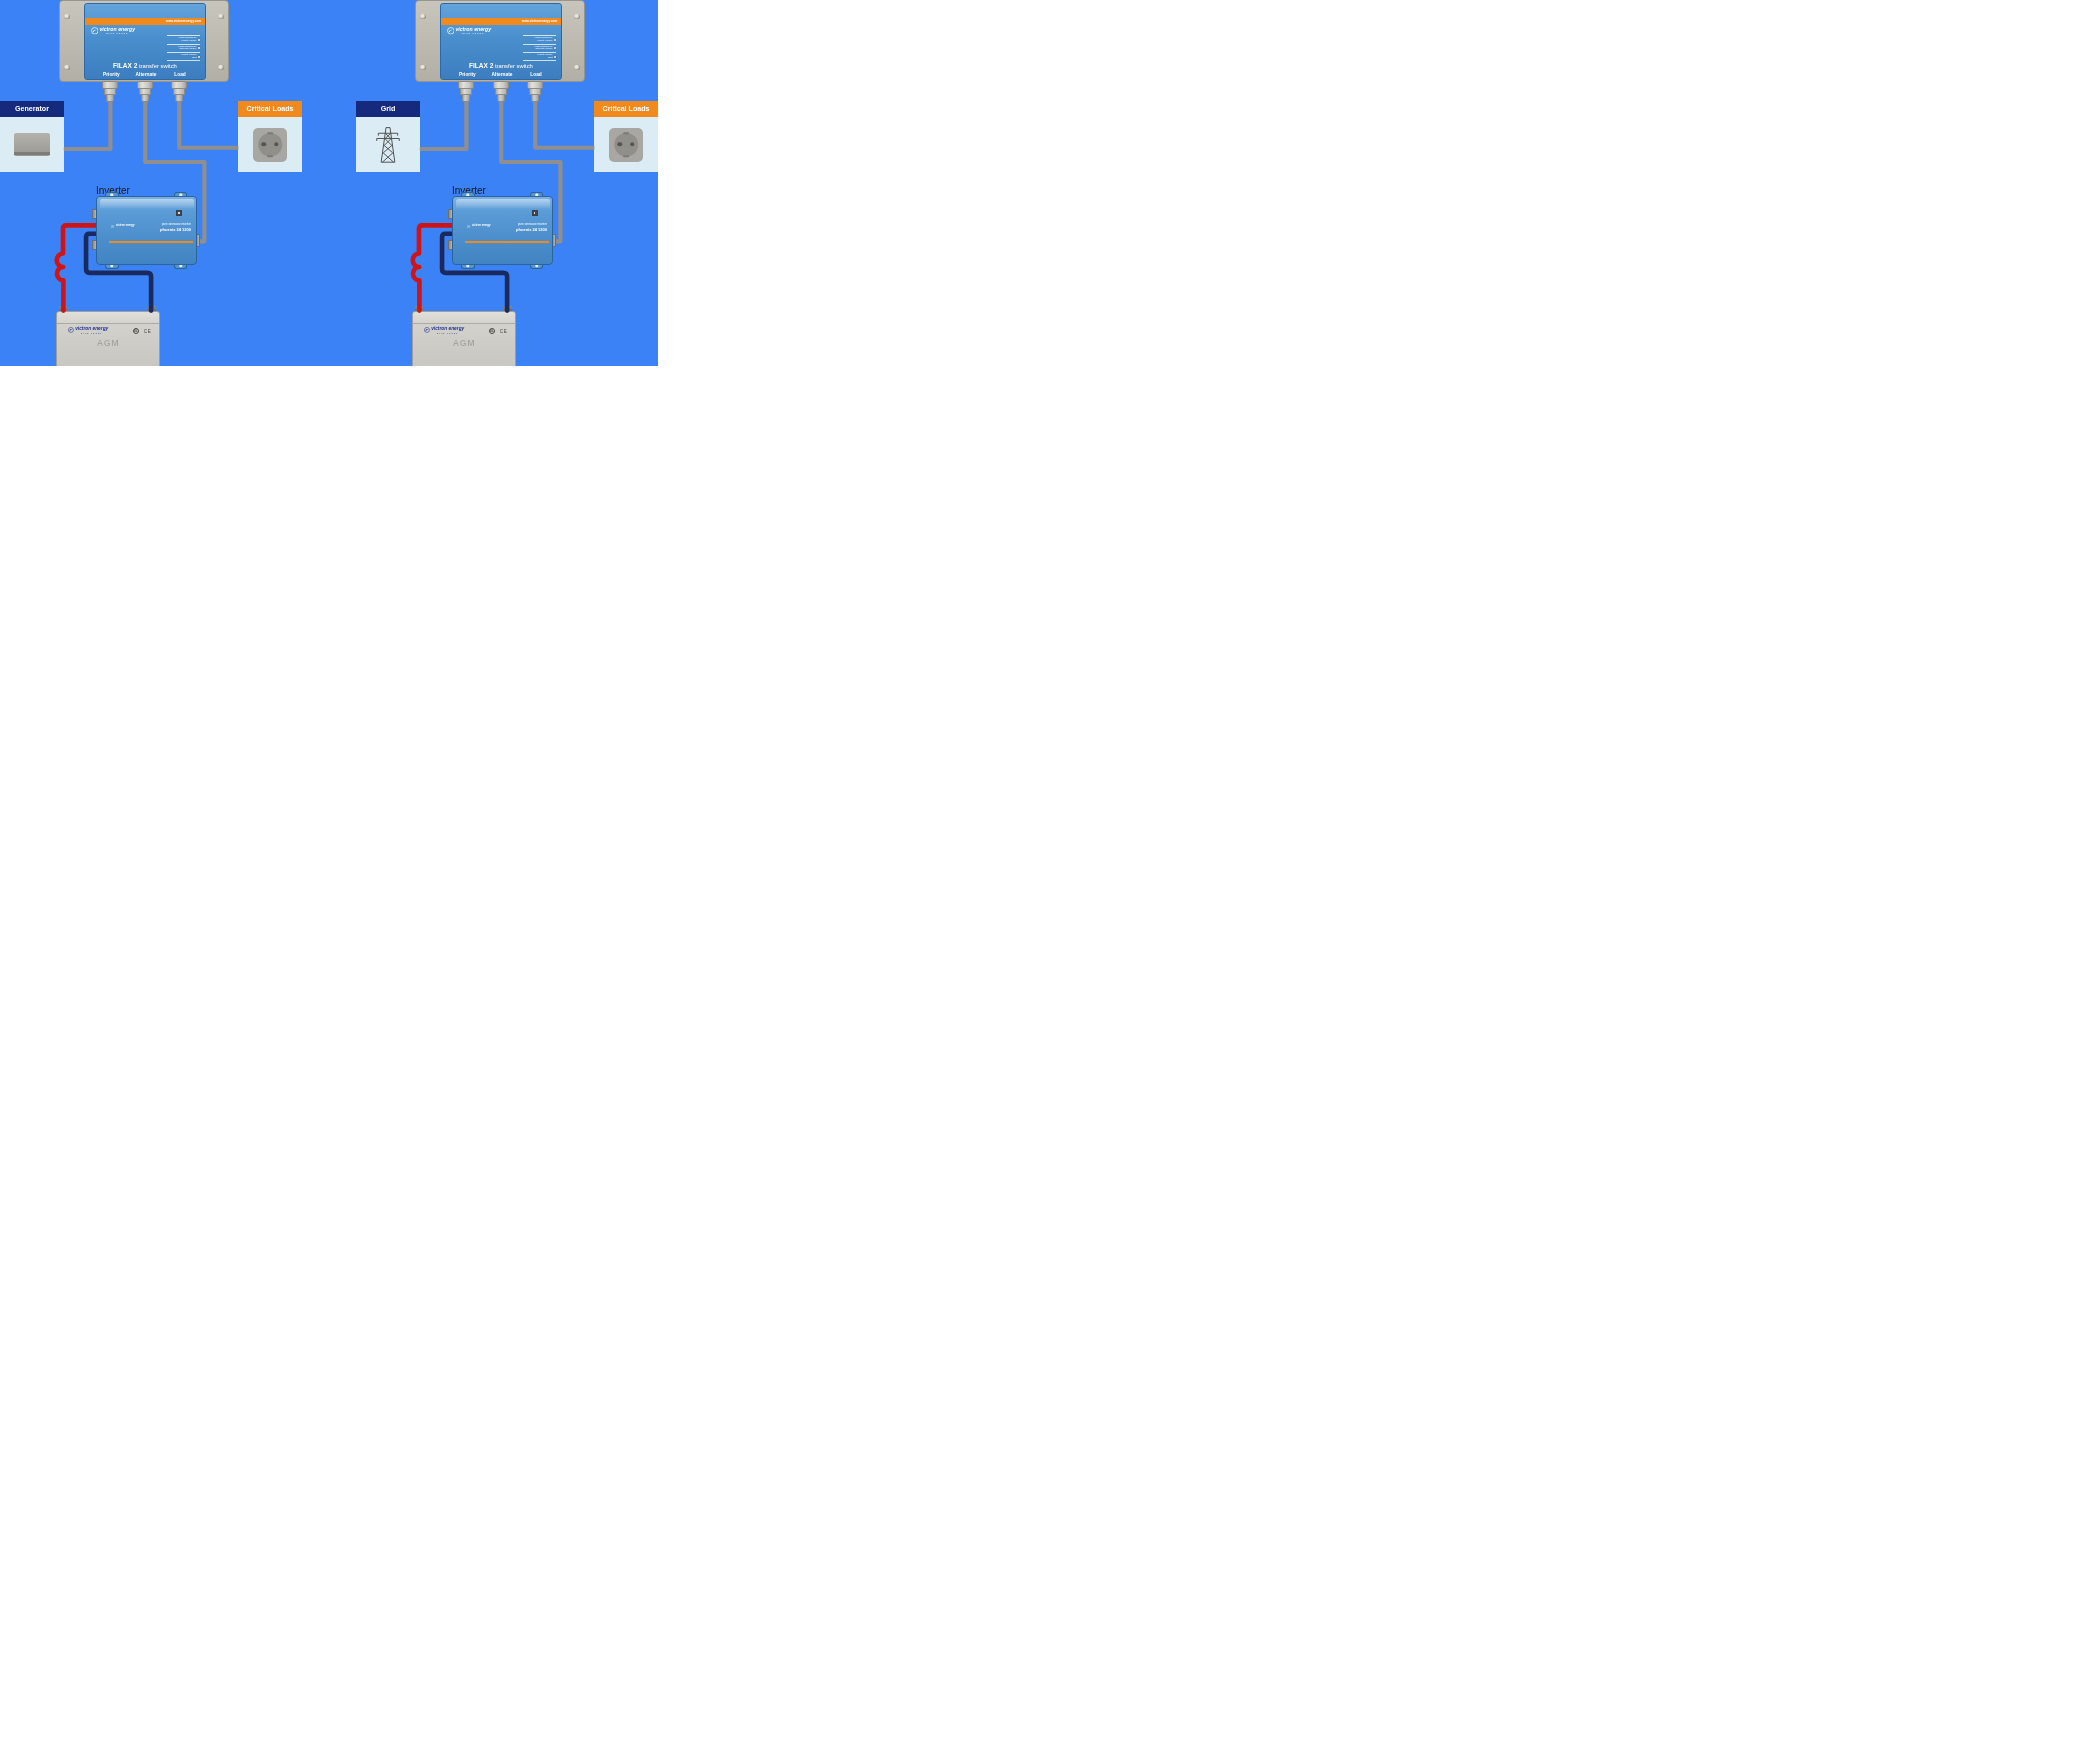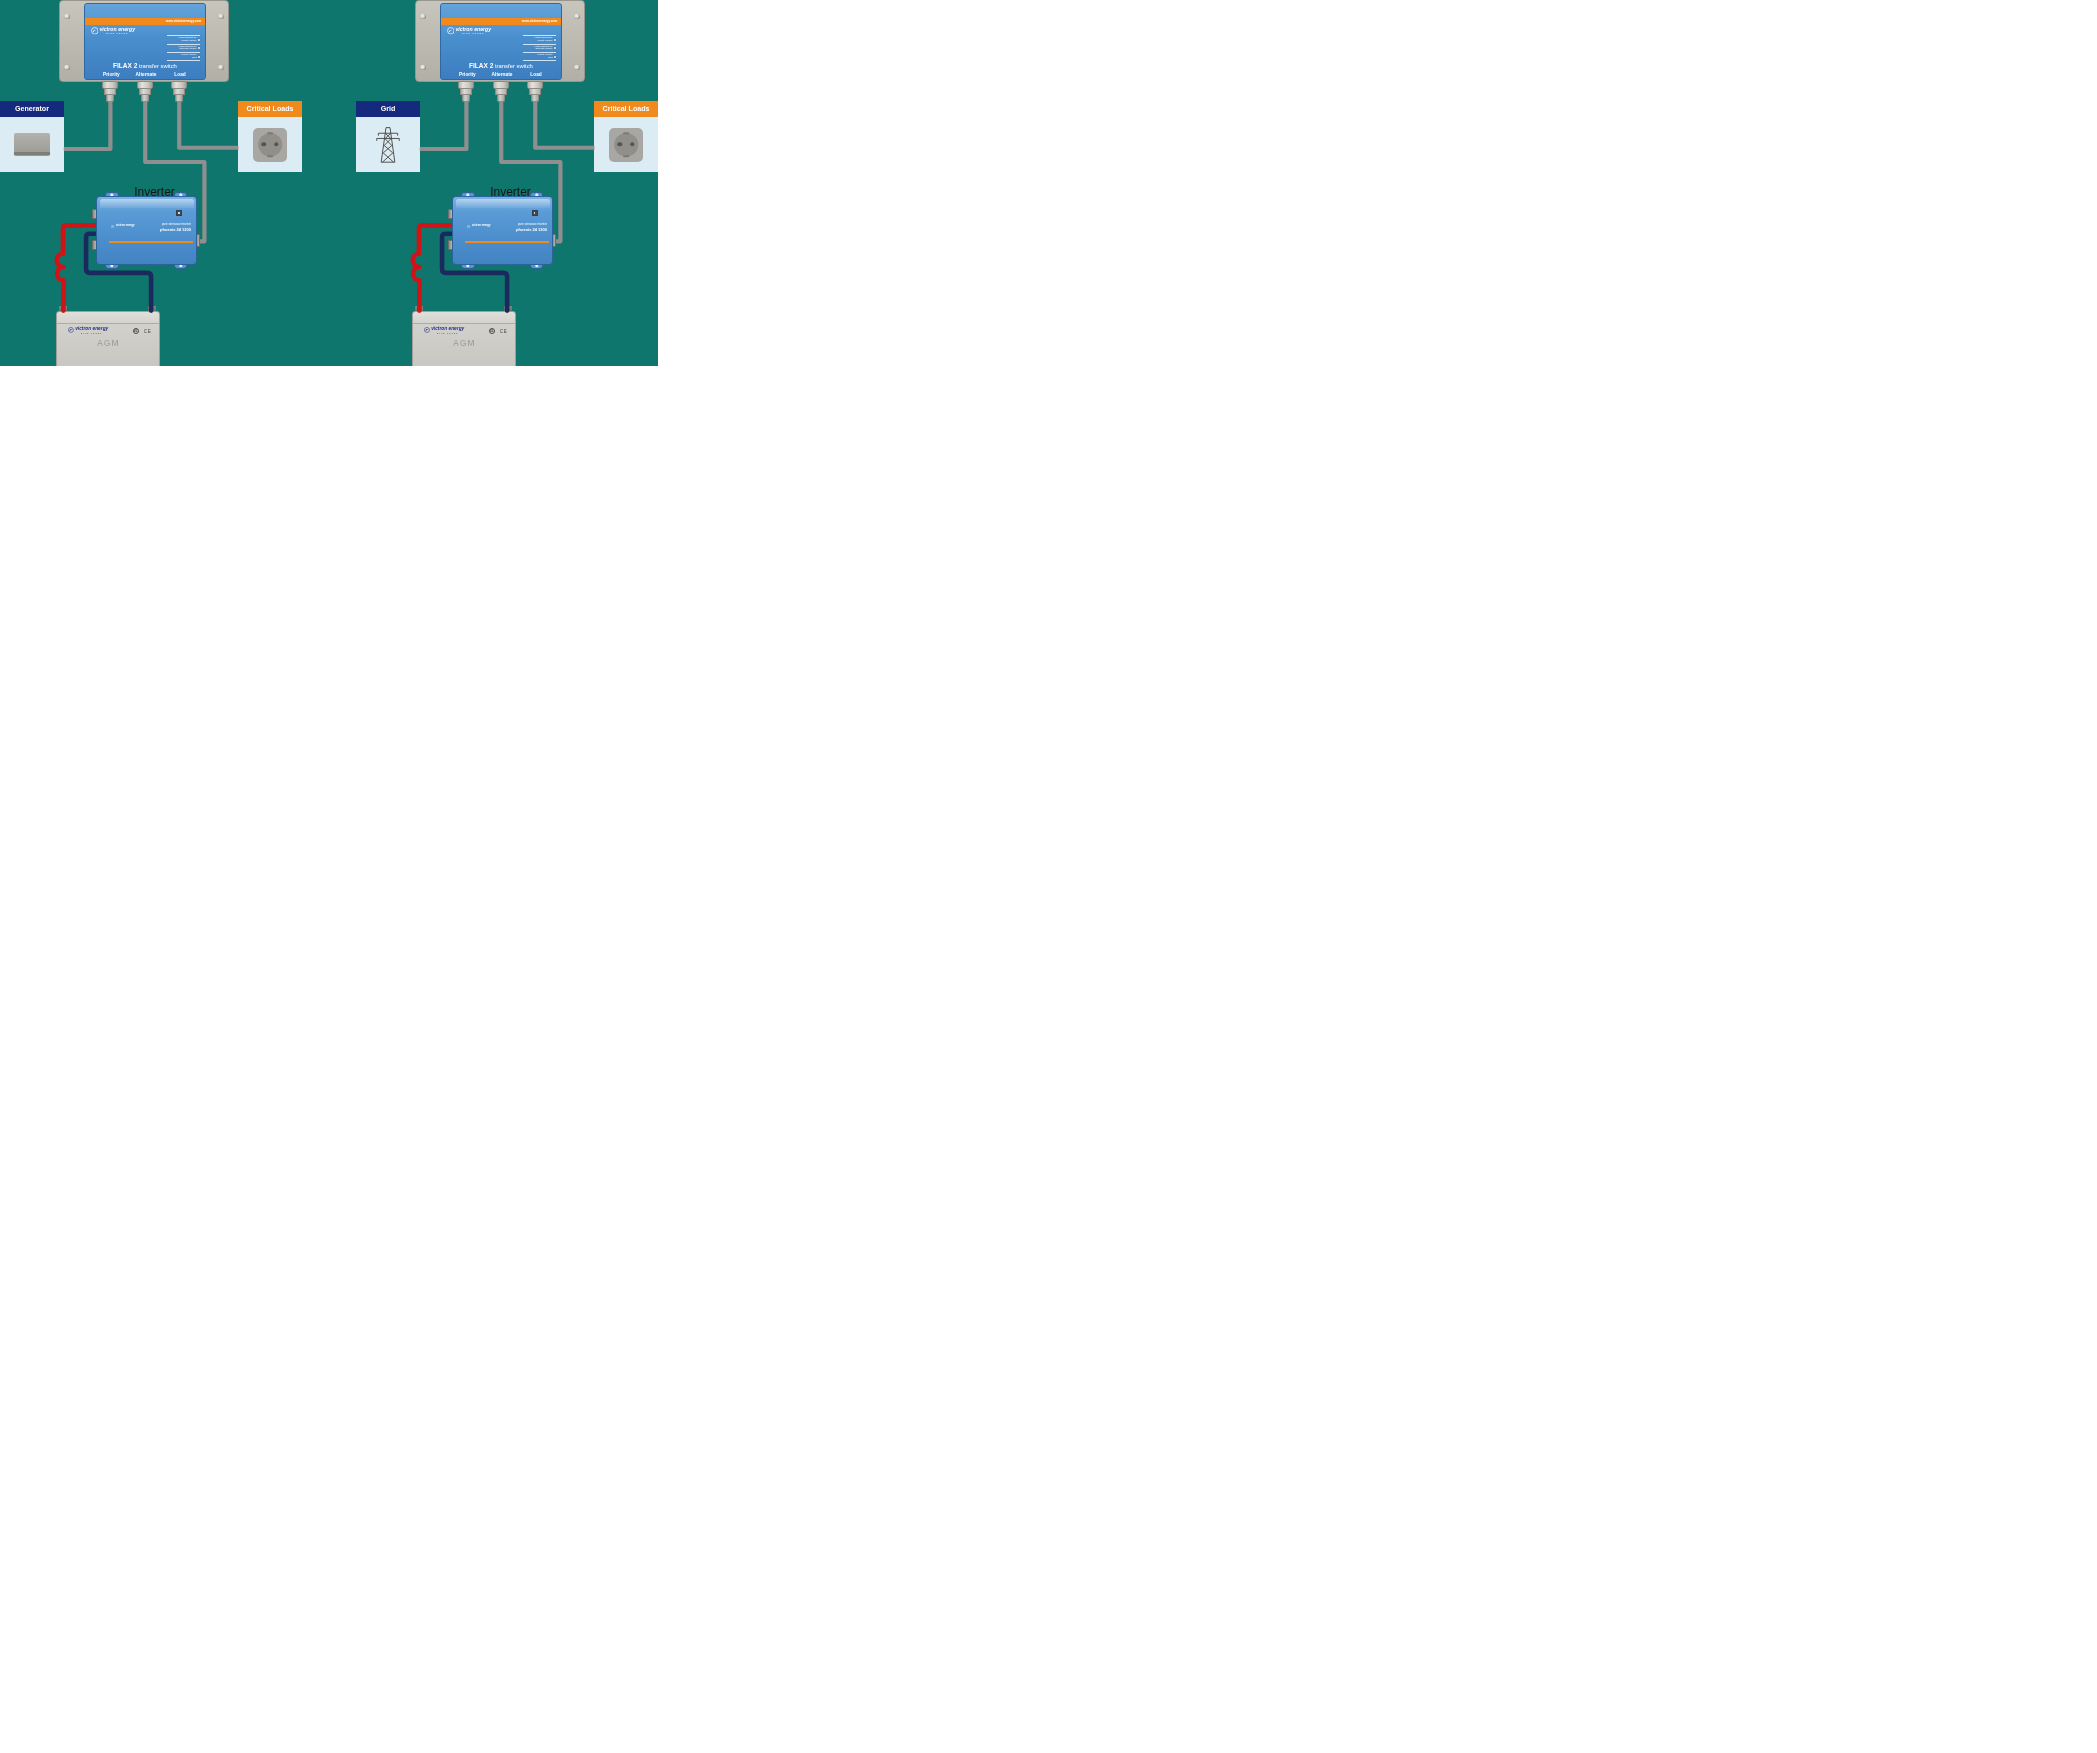--- a/index.html
+++ b/index.html
@@ -1,17 +1,17 @@
 <!DOCTYPE html>
 <html style="font-size:6.7px"><head>
 <meta charset="utf-8">
 <style>
   *{box-sizing:border-box;margin:0;padding:0}
   html,body{background:#fff;font-family:"Liberation Sans",sans-serif}
-  .stage{position:relative;width:658px;height:366px;background:#0f766e;overflow:hidden}
+  .stage{position:relative;width:658px;height:366px;background:#3b82f6;overflow:hidden}
   .diagram{position:absolute;top:0;width:319px;height:366px}
   #d1{left:0}
   #d2{left:356px}
 
   
   .filax-plate{position:absolute;left:59px;top:0;width:170px;height:82px;
     background:linear-gradient(180deg,#c8c5bd,#b2afa7);border:0.4px solid #98958d;border-radius:3.8px}
   .screw{position:absolute;width:5.5px;height:5.5px;border-radius:50%;
     background:radial-gradient(circle at 40% 35%,#e6e4de 0 30%,#908d85 72%,#7a776f)}
   .filax-panel{position:absolute;left:84px;top:3.4px;width:122px;height:77px;border-radius:2.9px;overflow:hidden;
@@ -61,21 +61,21 @@
   .socket-clip{position:absolute;left:50%;transform:translateX(-50%);width:6.3px;height:2.1px;background:#7c7a74;border-radius:0.8px}
   .socket-clip.t{top:-0.8px}.socket-clip.b{bottom:-0.8px}
 
   
   .wires{position:absolute;left:0;top:0;width:319px;height:366px;pointer-events:none}
   .w-gray{stroke:#8f8f8f;stroke-width:10;fill:none;stroke-linejoin:round}
   .w-red{stroke:#cf1418;stroke-width:11;fill:none;stroke-linejoin:round;stroke-linecap:round}
   .w-navy{stroke:#1b2a5e;stroke-width:11;fill:none;stroke-linejoin:round;stroke-linecap:round}
 
   
-  .inv-label{position:absolute;left:104px;top:185px;width:101px;text-align:center;font-size:12px;color:#151515}
+  .inv-label{position:absolute;left:96px;top:185px;width:101px;font-size:10px;color:#151515}
   .inverter{position:absolute;left:96px;top:196px;width:101px;height:69px}
   .inv-body{position:absolute;left:0;top:0;right:0;bottom:0;border-radius:3.8px;
     background:linear-gradient(180deg,#7cb2e2 0%,#5b9cd7 22%,#4c8fcc 60%,#4284c1 100%);border:0.6px solid #2c6399}
   .inv-topface{position:absolute;left:2.5px;right:2.5px;top:1.7px;height:9.2px;border-radius:2.5px 2.5px 0 0;
     background:linear-gradient(180deg,rgba(255,255,255,.45),rgba(255,255,255,.06))}
   .inv-orange{position:absolute;left:11.7px;right:3.4px;top:44px;height:2.1px;background:#f18a1c}
   .inv-text{position:absolute;right:5px;top:26.4px;text-align:right;color:#fff;line-height:1.25}
   .inv-line1{font-size:2.9px}
   .inv-line2{font-size:4px;font-weight:bold}
   .vlogo.on-inv{left:14.3px;top:28px}

